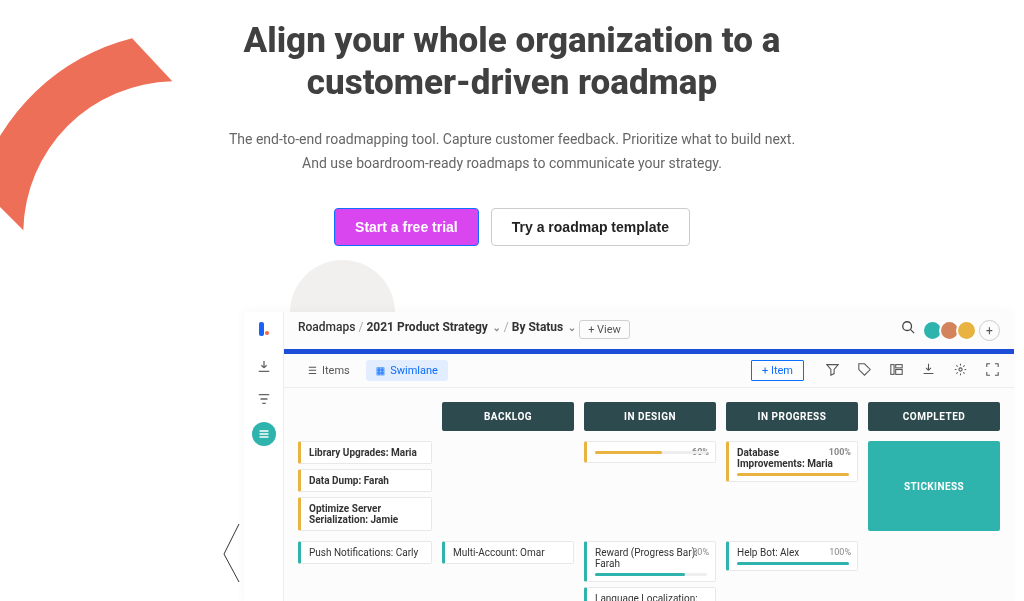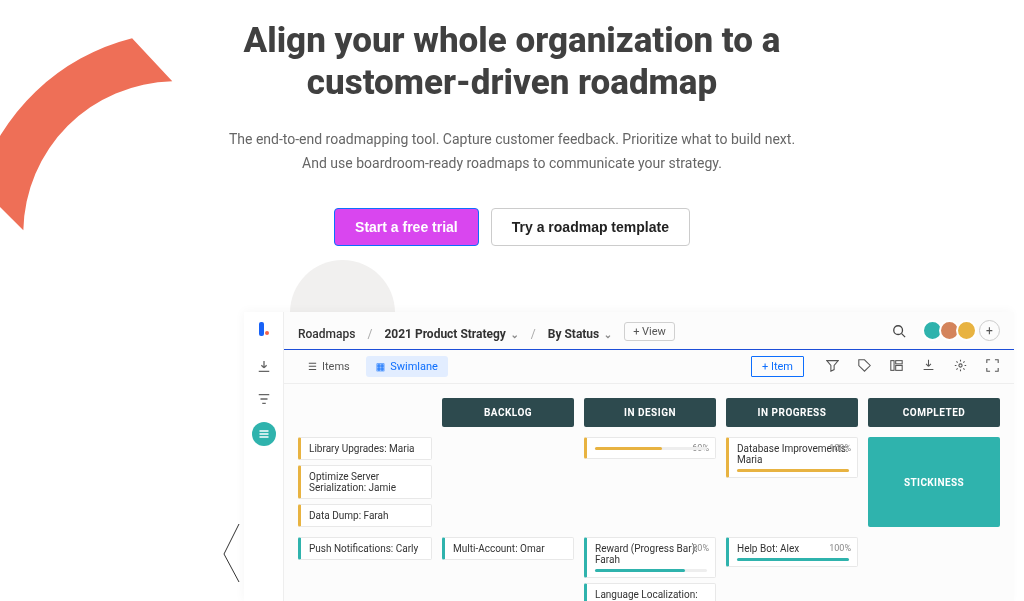--- a/index.html
+++ b/index.html
@@ -142,24 +142,24 @@
 
 .main {
   flex: 1;
   display: flex;
   flex-direction: column;
   overflow: hidden;
 }
 
 .topbar {
   display: flex;
-  align-items: flex-end;
+  align-items: flex-start;
   padding: 8px 14px;
-  border-bottom: 1px solid #1d4ed8;
-  gap: 12px;
+  border-bottom: 5px solid #1d4ed8;
+  gap: 3px;
   font-size: 12px;
 }
 .crumb { color: #333; font-weight: 500; }
 .crumb-strong { font-weight: 700; }
 .crumb-sep { color: #aaa; }
 .chev { color: #888; font-size: 10px; margin-left: 2px; }
 .add-view {
   font-size: 11px;
   border: 1px solid #d0d0d0;
   padding: 2px 8px;
@@ -273,21 +273,21 @@
   background: #fff;
   border: 1px solid #e8e8e8;
   border-left: 3px solid;
   border-radius: 2px;
   padding: 5px 8px;
   font-size: 10px;
   color: #333;
   position: relative;
   min-height: 22px;
 }
-.card-infra { border-left-color: #e8b341; }
+.card-infra { border-left-color: #e8b341; font-weight: bold; }
 .card-stick { border-left-color: #2fb3ad; }
 .progress {
   height: 3px;
   background: #eee;
   border-radius: 2px;
   margin-top: 4px;
   position: relative;
 }
 .progress-fill {
   height: 100%;
@@ -424,24 +424,24 @@
           <div></div>
           <div class="col-header">BACKLOG</div>
           <div class="col-header">IN DESIGN</div>
           <div class="col-header">IN PROGRESS</div>
           <div class="col-header">COMPLETED</div>
           <div class="infra-cell">
             <div class="card card-infra">
               <div>Library Upgrades: Maria</div>
             </div>
             <div class="card card-infra">
+              <div>Data Dump: Farah</div>
+            </div>
+            <div class="card card-infra">
               <div>Optimize Server Serialization: Jamie</div>
-            </div>
-            <div class="card card-infra">
-              <div>Data Dump: Farah</div>
             </div>
           </div>
           <div class="infra-cell"></div>
           <div class="infra-cell">
             <div class="card card-infra">
               <div class="pct">60%</div>
               <div class="progress">
                 <div class="progress-fill" style="width: 60%;"></div>
               </div>
             </div>

